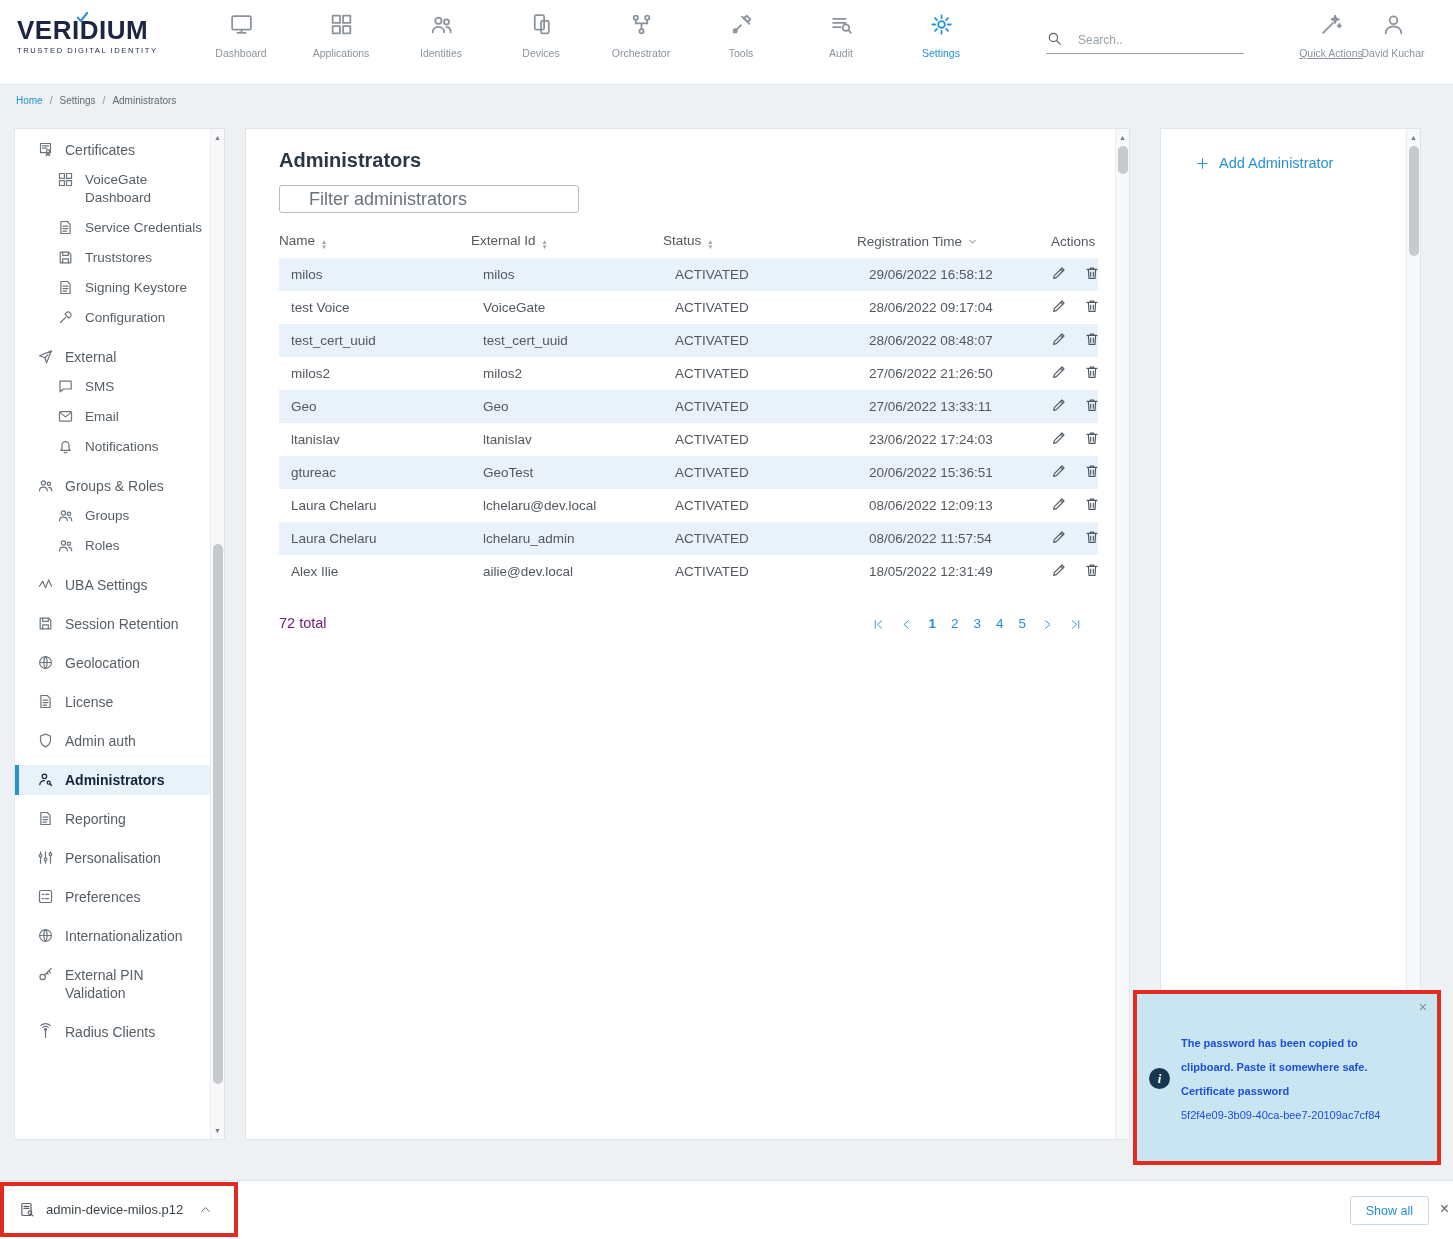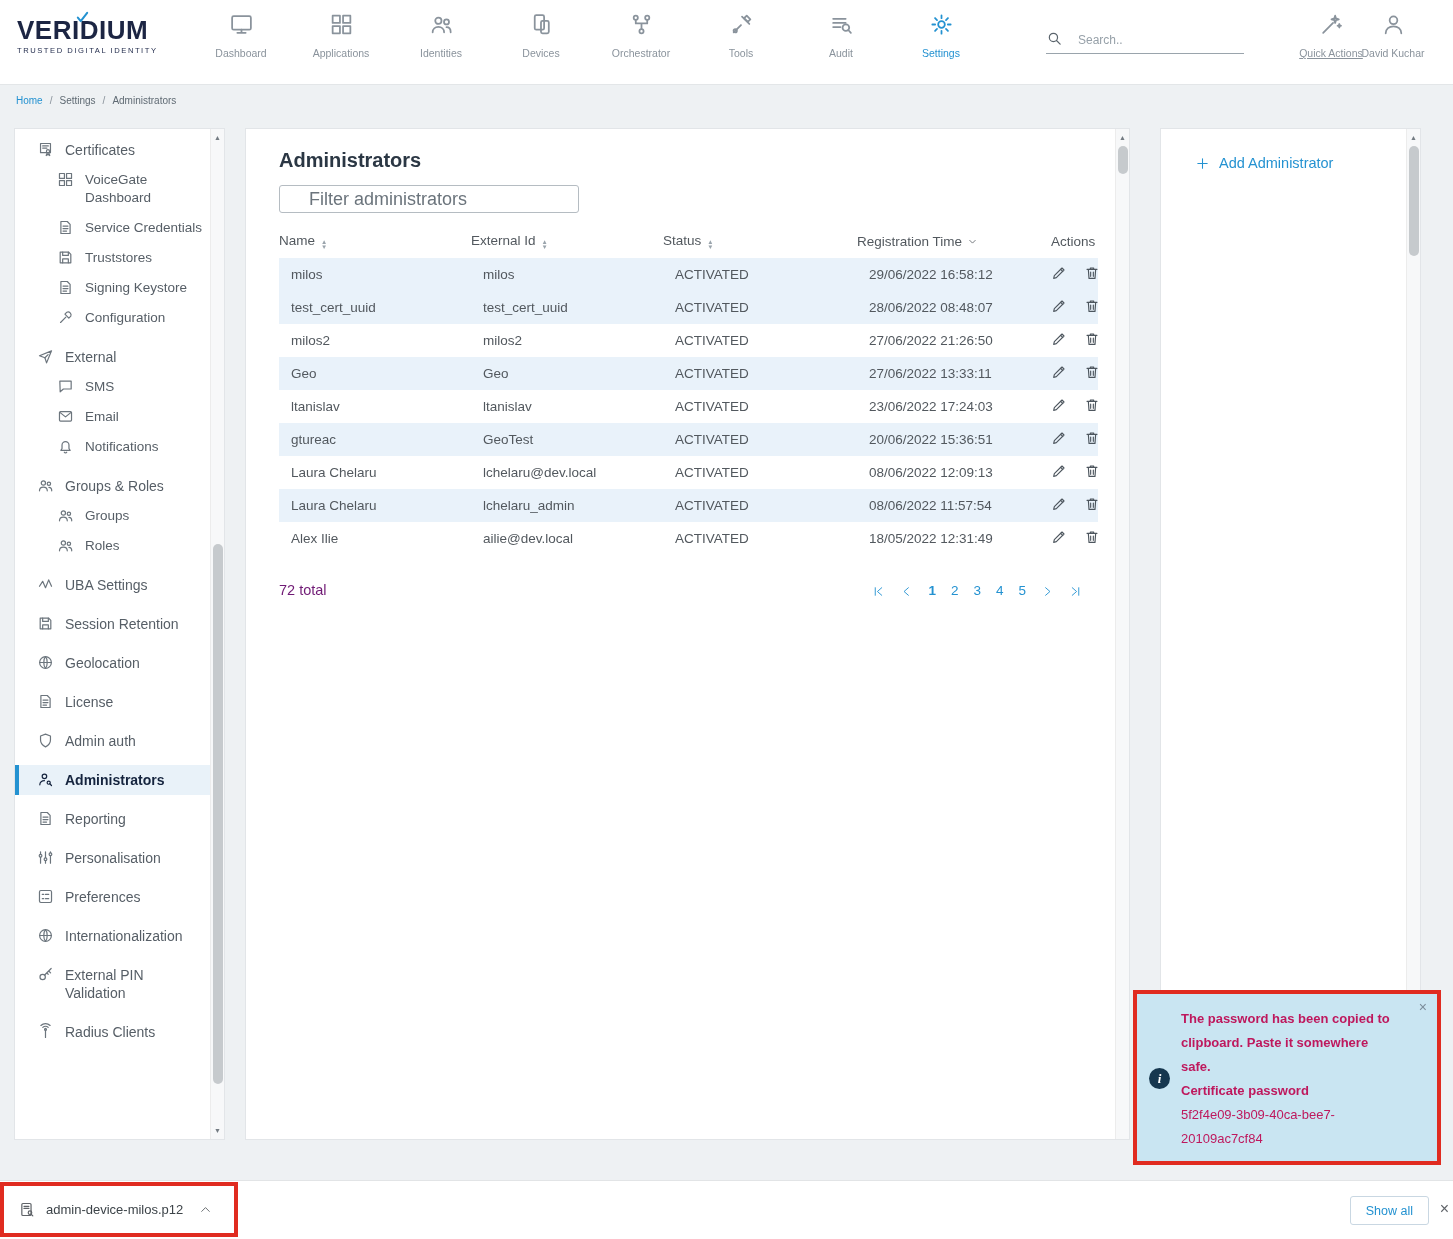--- a/index.html
+++ b/index.html
@@ -77,21 +77,21 @@
   
   .right-panel{position:absolute;left:1160px;top:128px;width:261px;height:1012px;background:#fff;border:1px solid #e2e5e8;z-index:1;}
   .add-admin{position:absolute;left:34px;top:26px;display:flex;align-items:center;gap:9px;color:#2492d1;font-size:14.5px;cursor:pointer;}
   .add-admin .plus{width:15px;height:15px;}
   .add-admin .plus svg{width:15px;height:15px;}
 
   
   .toast-box{position:absolute;left:1133px;top:990px;width:308px;height:175px;border:4px solid #e02b20;z-index:6;background:#c9e5f2;}
   .toast{position:relative;width:100%;height:100%;padding:12px 14px 10px 12px;display:flex;align-items:center;gap:11px;}
   .toast-icon{flex:none;width:21px;height:21px;border-radius:50%;background:#16374f;color:#fff;font-size:13px;font-weight:700;display:flex;align-items:center;justify-content:center;font-family:"Liberation Serif",serif;font-style:italic;}
-  .toast-body{font-size:13px;line-height:24px;color:#be185d;font-weight:700;width:220px;}
+  .toast-body{font-size:11px;line-height:24px;color:#1d4ed8;font-weight:700;width:220px;}
   .toast-pass{font-weight:400;}
   .toast-close{position:absolute;top:5px;right:10px;font-size:14px;color:#7b8b99;cursor:pointer;}
 
   
   .dl-bar{position:absolute;left:0;bottom:0;width:100%;height:59px;background:#fff;border-top:1px solid #e2e4e6;z-index:5;}
   .chip-box{position:absolute;left:0;top:1px;width:238px;height:55px;border:4px solid #e02b20;display:flex;align-items:center;background:#fff;}
   .chip{display:flex;align-items:center;gap:10px;padding-left:15px;font-size:13px;color:#3c4348;cursor:pointer;}
   .cicon{width:17px;height:17px;color:#5f6368;}
   .cicon svg{width:17px;height:17px;}
   .caret{width:13px;height:13px;color:#5f6368;margin-left:6px;cursor:pointer;}
@@ -414,20 +414,33 @@
             <td>ACTIVATED</td>
             <td>29/06/2022 16:58:12</td>
             <td class="actions"><span class="act"><svg viewBox="0 0 24 24" fill="none" stroke="currentColor" stroke-width="1.7" stroke-linecap="round" stroke-linejoin="round">
                   <path d="M4 20l1-4L16.5 4.5l3 3L8 19z"></path>
                   <path d="M14.5 6.5l3 3"></path>
                 </svg></span><span class="act"><svg viewBox="0 0 24 24" fill="none" stroke="currentColor" stroke-width="1.7" stroke-linecap="round" stroke-linejoin="round">
                   <path d="M4.5 6.5h15M9.5 6.5V4.5h5v2M6.5 6.5l1 13.5h9l1-13.5"></path>
                   <path d="M10 10.5v6.5M14 10.5v6.5"></path>
                 </svg></span></td>
           </tr>
+          <tr class="">
+            <td>test Voice</td>
+            <td>VoiceGate</td>
+            <td>ACTIVATED</td>
+            <td>28/06/2022 09:17:04</td>
+            <td class="actions"><span class="act"><svg viewBox="0 0 24 24" fill="none" stroke="currentColor" stroke-width="1.7" stroke-linecap="round" stroke-linejoin="round">
+                  <path d="M4 20l1-4L16.5 4.5l3 3L8 19z"></path>
+                  <path d="M14.5 6.5l3 3"></path>
+                </svg></span><span class="act"><svg viewBox="0 0 24 24" fill="none" stroke="currentColor" stroke-width="1.7" stroke-linecap="round" stroke-linejoin="round">
+                  <path d="M4.5 6.5h15M9.5 6.5V4.5h5v2M6.5 6.5l1 13.5h9l1-13.5"></path>
+                  <path d="M10 10.5v6.5M14 10.5v6.5"></path>
+                </svg></span></td>
+          </tr>
           <tr class="row-alt">
             <td>test_cert_uuid</td>
             <td>test_cert_uuid</td>
             <td>ACTIVATED</td>
             <td>28/06/2022 08:48:07</td>
             <td class="actions"><span class="act"><svg viewBox="0 0 24 24" fill="none" stroke="currentColor" stroke-width="1.7" stroke-linecap="round" stroke-linejoin="round">
                   <path d="M4 20l1-4L16.5 4.5l3 3L8 19z"></path>
                   <path d="M14.5 6.5l3 3"></path>
                 </svg></span><span class="act"><svg viewBox="0 0 24 24" fill="none" stroke="currentColor" stroke-width="1.7" stroke-linecap="round" stroke-linejoin="round">
                   <path d="M4.5 6.5h15M9.5 6.5V4.5h5v2M6.5 6.5l1 13.5h9l1-13.5"></path>

